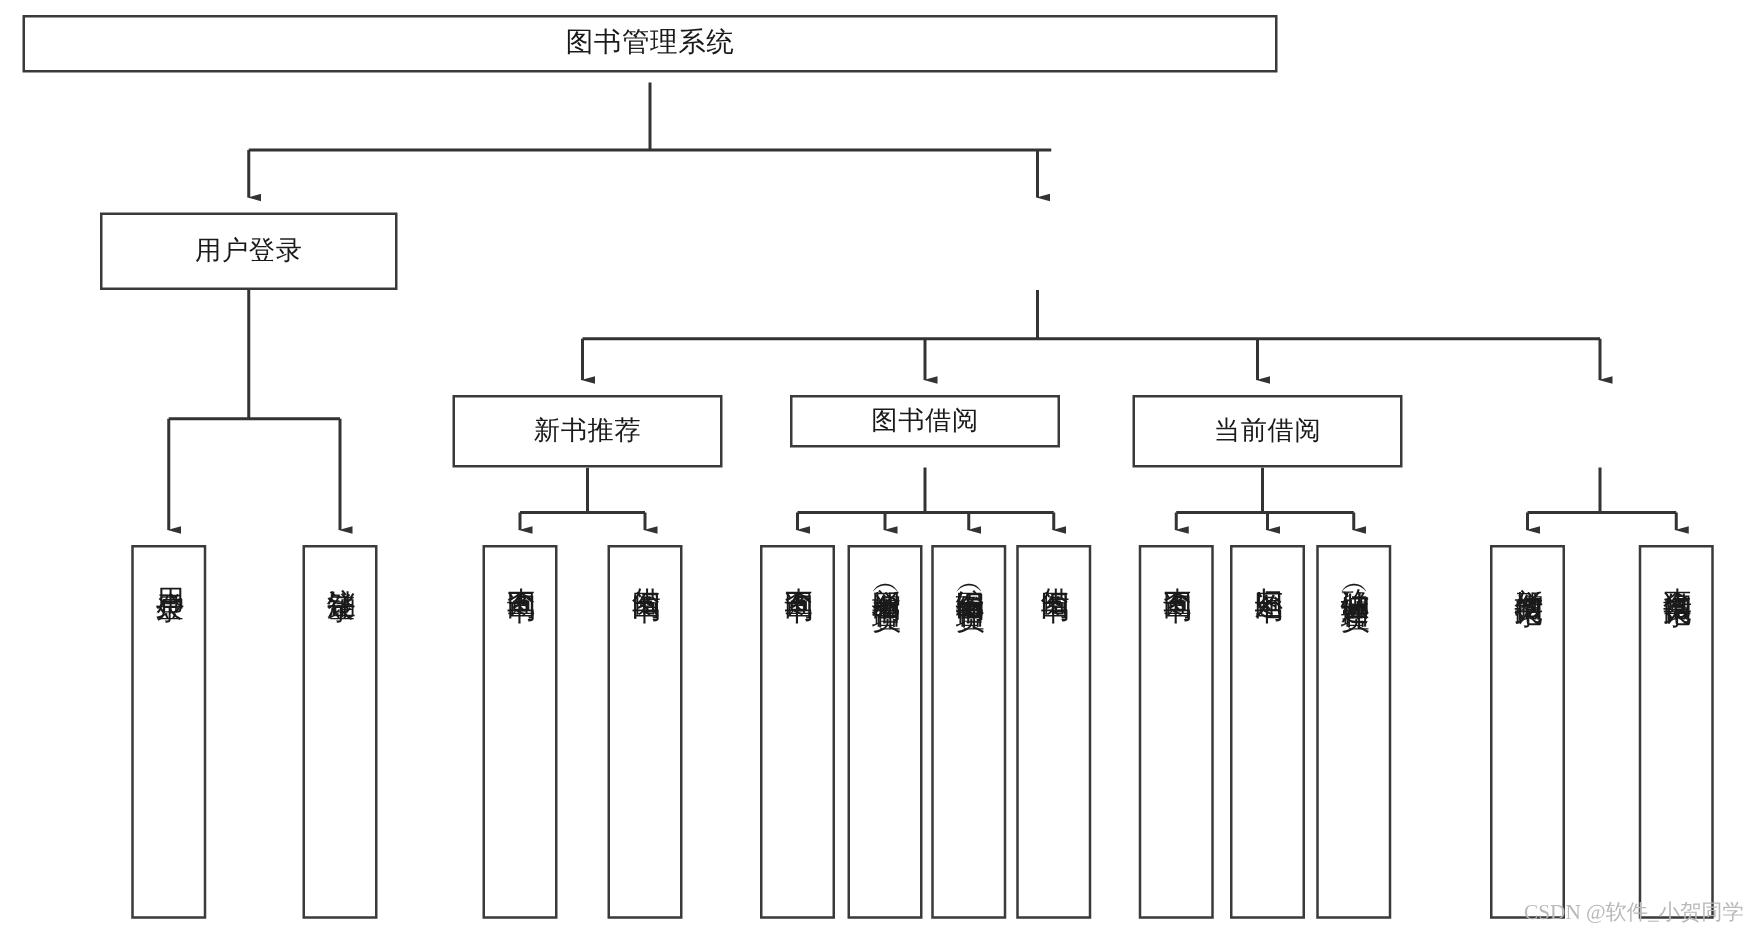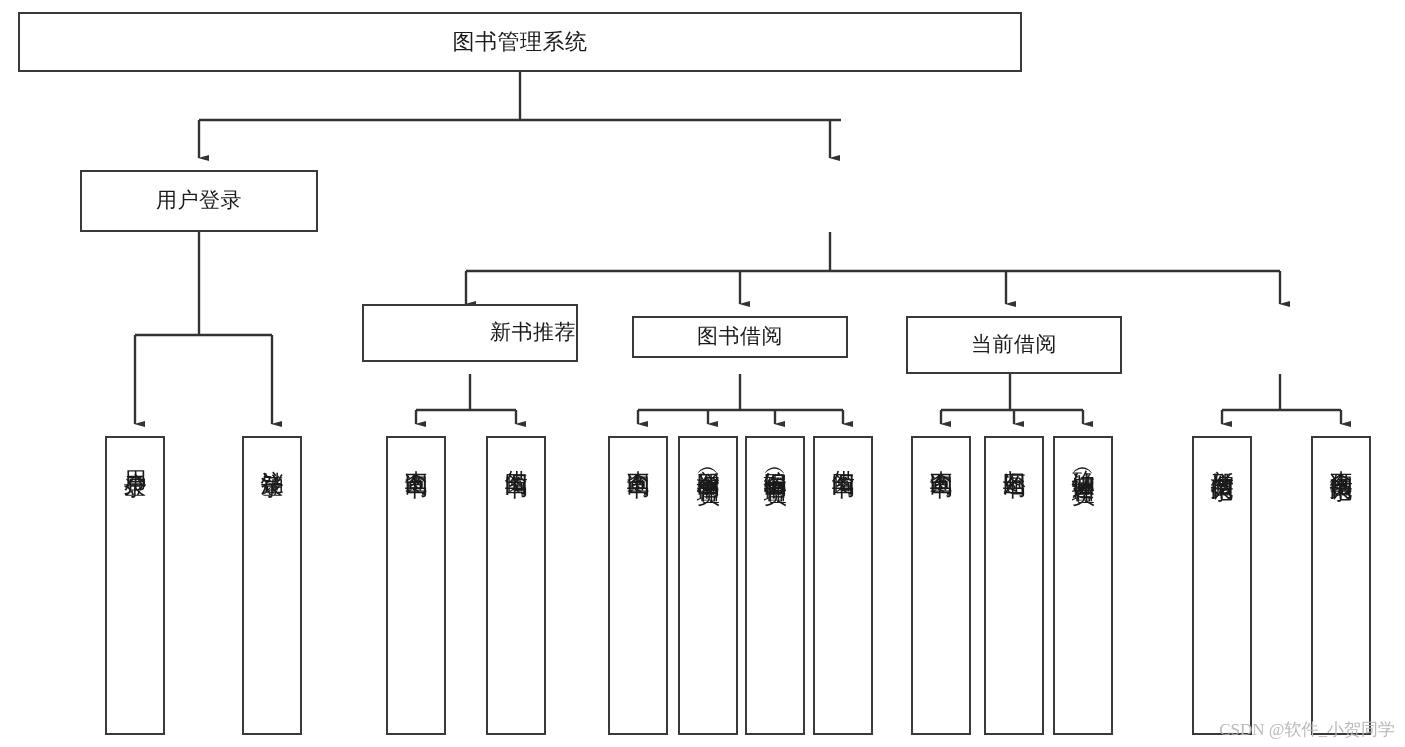--- a/index.html
+++ b/index.html
@@ -110,29 +110,29 @@
     </g>
 
     <g stroke="#333333" stroke-width="2.4" fill="none">
       <path d="M1280,374 L1280,410"></path>
       <path d="M1222,410 L1341,410"></path>
       <path d="M1222,410 L1222,424" marker-end="url(#arrow)"></path>
       <path d="M1341,410 L1341,424" marker-end="url(#arrow)"></path>
     </g>
   </svg>
 
-  <div class="node horiz root" id="n-root" style="left: 18px; top: 12px; width: 1004px; height: 60px;">
+  <div class="node horiz root" id="n-root" style="left: 18px; top: 12px; width: 1004px; height: 46px;">
     <span class="label">图书管理系统</span>
   </div>
 
   <div class="node horiz" id="n-l2-0" style="left: 80px; top: 170px; width: 238px; height: 62px;">
     <span class="label">用户登录</span>
   </div>
 
-  <div class="node horiz" id="n-l3-0" style="left: 362px; top: 304px; width: 216px; height: 58px; justify-content: flex-end;">
+  <div class="node horiz" id="n-l3-0" style="left: 362px; top: 316px; width: 216px; height: 58px;">
     <span class="label">新书推荐</span>
   </div>
   <div class="node horiz" id="n-l3-1" style="left: 632px; top: 316px; width: 216px; height: 42px;">
     <span class="label">图书借阅</span>
   </div>
   <div class="node horiz" id="n-l3-2" style="left: 906px; top: 316px; width: 216px; height: 58px;">
     <span class="label">当前借阅</span>
   </div>
 
   <div class="node vert" id="n-leaf-0" style="left: 105px; top: 436px; width: 60px; height: 299px;">

